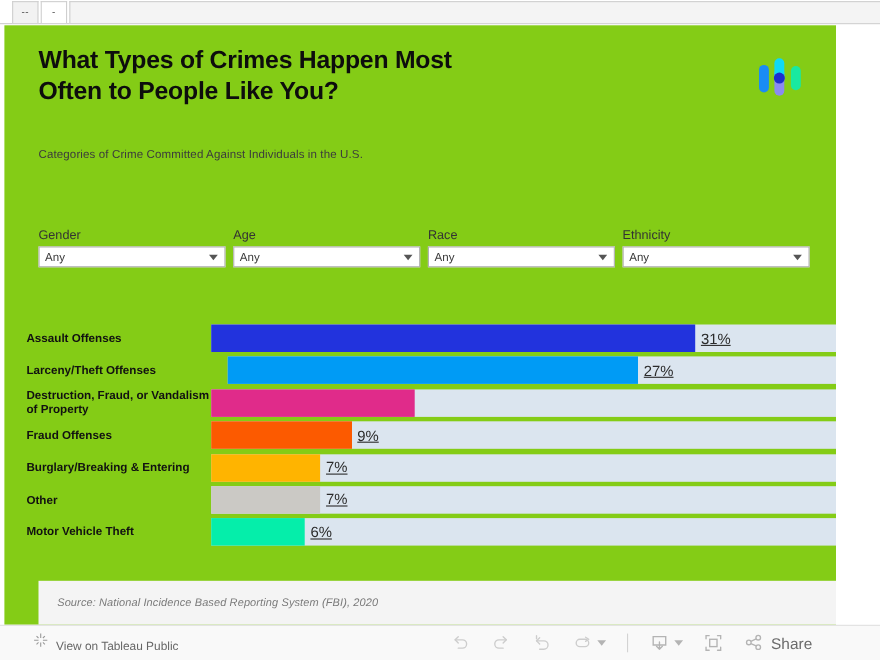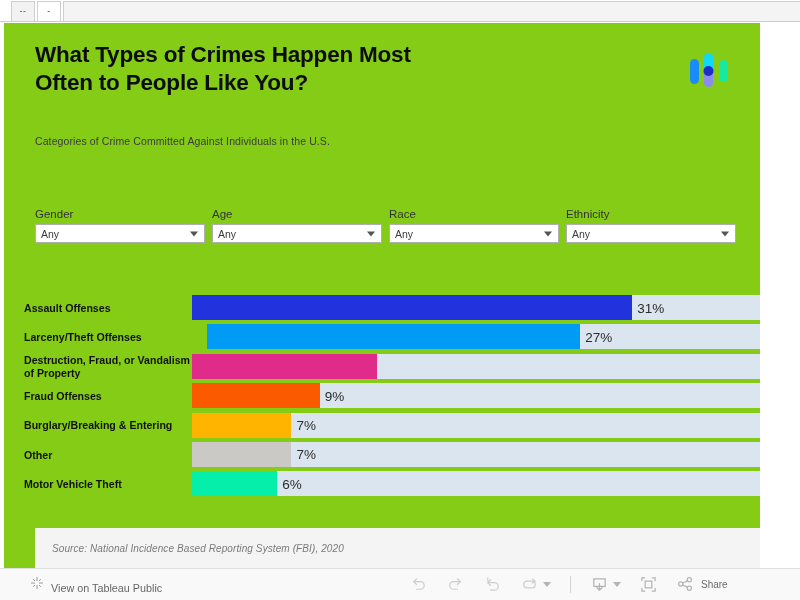--- a/index.html
+++ b/index.html
@@ -182,20 +182,21 @@
     height: 25px;
   }
   .bar-value {
     position: absolute;
     top: 50%;
     transform: translateY(-50%);
     font-size: 13.5px;
     color: #2b2b2b;
     white-space: nowrap;
     padding-left: 5px;
+    text-decoration: underline;
   }
 
   
   .source-band {
     position: absolute;
     left: 31px;
     top: 505px;
     width: 725px;
     height: 40px;
     background: #f4f4f4;
@@ -261,21 +262,21 @@
     border-top: 5px solid #b4b4b4;
     margin-left: 4px;
   }
   .tb-div {
     width: 1px;
     height: 17px;
     background: #d3d3d3;
     margin: 0 10px;
   }
   .tb-share-text {
-    font-size: 10px;
+    font-size: 14px;
     color: #6b6b6b;
     margin-left: 6px;
   }
 </style>
 </head>
 <body>
 
 <div class="tabbar">
   <div class="tab">--</div>
   <div class="tab active">-</div>

